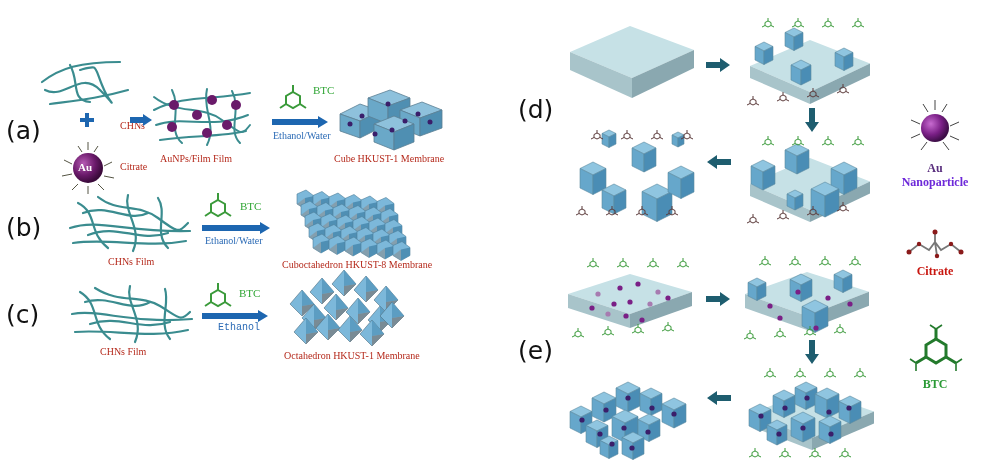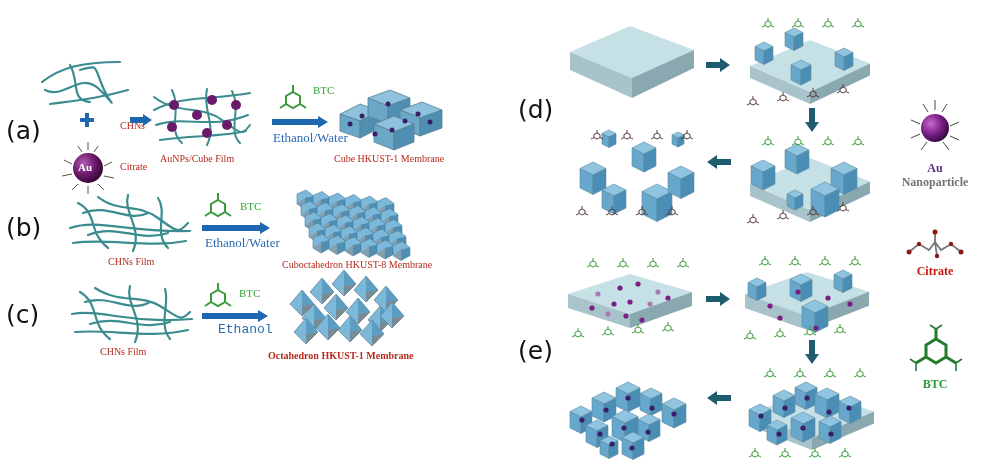--- a/index.html
+++ b/index.html
@@ -1,20 +1,20 @@
 <!DOCTYPE html>
 <html><head>
 <meta charset="utf-8">
 <style>
   html,body{margin:0;padding:0;background:#fff;}
   body{width:1000px;height:476px;position:relative;overflow:hidden;font-family:"Liberation Serif",serif;}
   .abs{position:absolute;}
   .panel-label{position:absolute;font-family:"DejaVu Sans",sans-serif;font-size:25px;color:#111;letter-spacing:0px;}
   .red-lbl{position:absolute;color:#b52a1c;font-size:10px;white-space:nowrap;}
-  .blue-lbl{position:absolute;color:#2a6ab5;font-size:13px;white-space:nowrap;}
+  .blue-lbl{position:absolute;color:#2a6ab5;font-size:10px;white-space:nowrap;}
   .green-lbl{position:absolute;color:#2fa534;font-size:11px;white-space:nowrap;}
   svg{position:absolute;overflow:visible;}
   .legend-title{position:absolute;font-weight:bold;font-size:12px;text-align:center;white-space:nowrap;}
 </style>
 </head>
 <body>
 
 <div class="panel-label" style="left:6px;top:116px;">(a)</div>
 
 <svg style="left:40px;top:60px;" width="90" height="50">
@@ -65,21 +65,21 @@
   <g fill="#6a1a6a">
     <circle cx="22" cy="20" r="5"></circle>
       <circle cx="60" cy="15" r="5"></circle>
       <circle cx="84" cy="20" r="5"></circle>
     <circle cx="45" cy="30" r="5"></circle>
       <circle cx="75" cy="40" r="5"></circle>
       <circle cx="20" cy="42" r="5"></circle>
     <circle cx="55" cy="48" r="5"></circle>
   </g>
 </svg>
-<div class="red-lbl" style="left:160px;top:153px;">AuNPs/Cube Film</div>
+<div class="red-lbl" style="left:160px;top:153px;">AuNPs/Film Film</div>
 
 <svg style="left:277px;top:82px;" width="32" height="32">
   <g stroke="#3a9a3a" stroke-width="2" fill="none">
     <polygon points="16,10 23,14 23,22 16,26 9,22 9,14"></polygon>
     <path d="M16,10 L16,3 M23,22 L29,26 M9,22 L3,26"></path>
   </g>
 </svg>
 <div class="green-lbl" style="left:313px;top:84px;">BTC</div>
 
 <svg style="left:272px;top:116px;" width="56" height="12">
@@ -392,21 +392,21 @@
       <polygon points="24,46 36,60 24,72 12,60" fill="#7cb8da" stroke="#4d6e80" stroke-width="0.6"></polygon>
       <polygon points="24,46 36,60 24,62" fill="#5c9dc2"></polygon>
       <polygon points="24,62 36,60 24,72" fill="#777" opacity="0.7"></polygon>
     </g>
     <g>
       <polygon points="110,30 122,44 110,56 98,44" fill="#7cb8da" stroke="#4d6e80" stroke-width="0.6"></polygon>
       <polygon points="110,30 122,44 110,46" fill="#5c9dc2"></polygon>
       <polygon points="110,46 122,44 110,56" fill="#777" opacity="0.7"></polygon>
     </g>
   </svg>
-<div class="red-lbl" style="left:268px;top:350px;font-weight:bold;">Octahedron HKUST-1 Membrane</div>
+<div class="red-lbl" style="left:284px;top:350px;">Octahedron HKUST-1 Membrane</div>
 
 <div class="panel-label" style="left:518px;top:95px;">(d)</div>
 
 <svg style="left:570px;top:22px;" width="125" height="80">
   <polygon points="0,30 60,4 124,28 62,56" fill="#c6e1e6"></polygon>
   <polygon points="0,30 62,56 62,76 0,48" fill="#a8c4ca"></polygon>
   <polygon points="62,56 124,28 124,46 62,76" fill="#8aa8b0"></polygon>
 </svg>
 
 <svg style="left:706px;top:58px;" width="24" height="14">
@@ -906,21 +906,21 @@
   <defs>
     <radialGradient id="auGrad2" cx="35%" cy="35%" r="65%">
       <stop offset="0" stop-color="#c76bd0"></stop>
       <stop offset="0.6" stop-color="#7a1f86"></stop>
       <stop offset="1" stop-color="#3e0e48"></stop>
     </radialGradient>
   </defs>
   <circle cx="30" cy="30" r="14" fill="url(#auGrad2)"></circle>
 </svg>
 <div class="legend-title" style="left:905px;top:161px;width:60px;color:#5a2f7e;">Au</div>
-<div class="legend-title" style="left:890px;top:175px;width:90px;color:#737373;">Nanoparticle</div>
+<div class="legend-title" style="left:890px;top:175px;width:90px;color:#6d28d9;">Nanoparticle</div>
 
 <svg style="left:905px;top:228px;" width="60" height="36">
   <g stroke="#777" stroke-width="1.8" fill="none">
     <path d="M4,24 L14,16 L24,22 L30,14 L36,22 L46,16 L56,24 M30,14 L30,4 M30,14 L32,28"></path>
   </g>
   <g fill="#8a1a1a">
     <circle cx="4" cy="24" r="2.5"></circle>
       <circle cx="56" cy="24" r="2.5"></circle>
       <circle cx="14" cy="16" r="2.2"></circle>
     <circle cx="46" cy="16" r="2.2"></circle>

